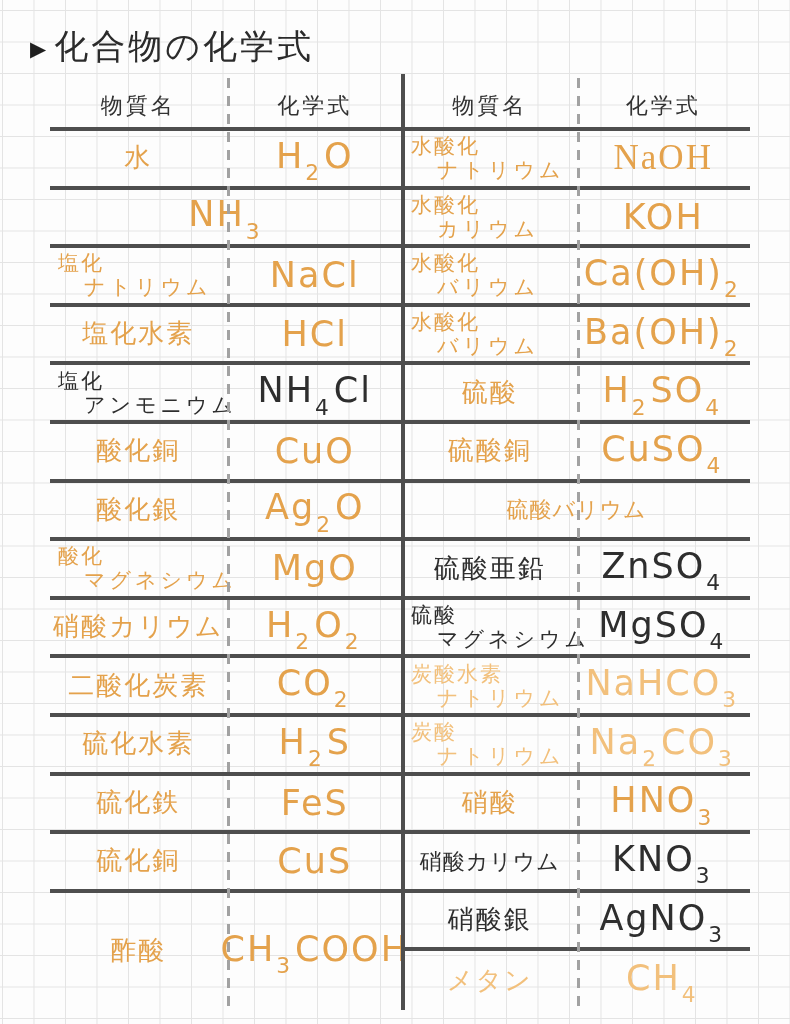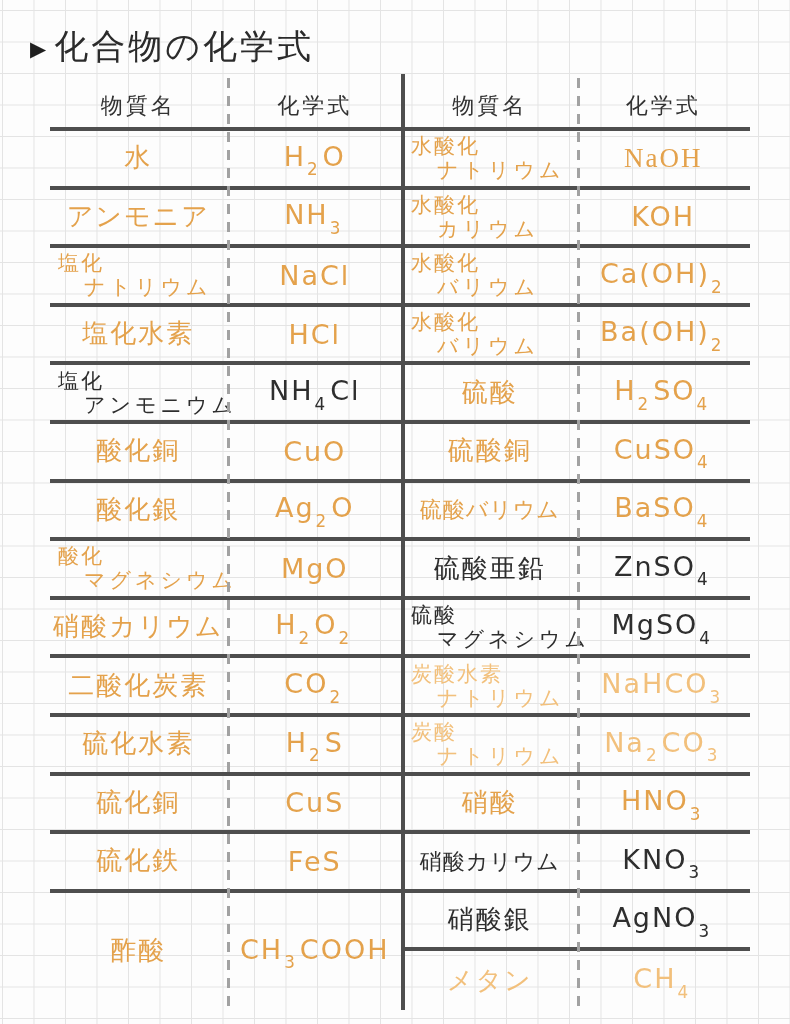--- a/index.html
+++ b/index.html
@@ -46,21 +46,21 @@
 
   .cell { flex:1; min-width:0; display:flex; align-items:center; justify-content:center; }
   .name-cell { flex-direction:column; }
   .nline { font-size:26px; letter-spacing:2px; line-height:1.15; white-space:nowrap; }
   .name-cell.long .nline { font-size:22px; letter-spacing:1px; }
   .name-cell.two-line { align-items:stretch; }
   .name-cell.two-line .nline { font-size:21px; text-align:left; }
   .name-cell.two-line .l1 { padding-left:8px; }
   .name-cell.two-line .l2 { padding-left:34px; letter-spacing:4px; }
 
-  .formula-cell { font-size:27px; letter-spacing:2px; white-space:nowrap; }
+  .formula-cell { font-size:35px; letter-spacing:2px; white-space:nowrap; }
   .formula-cell sub { font-size:0.62em; margin:0 3px 0 1px; position:relative; bottom:-0.2em; }
 
   
   .divider-solid {
     position:absolute; left:401px; top:74px; width:4px; height:936px;
     background:#4e4e4e;
   }
   .divider-dashed {
     position:absolute; top:78px; width:3px; height:930px;
     background:repeating-linear-gradient(to bottom,#a2a2a2 0 10px,transparent 10px 18px);
@@ -86,23 +86,20 @@
     <div class="rows">
         <div class="row">
           <div class="cell name-cell" style="color: rgb(228, 162, 76);">
             <div class="nline l1">水</div>
           </div>
           <div class="cell formula-cell" style="color: rgb(228, 162, 76);">
             <span>H<sub>2</sub>O</span>
           </div>
         </div>
         <div class="row">
-          <div class="cell name-cell" style="color: rgb(228, 162, 76);">
-            <div class="nline l1">アンモニア</div>
-          </div>
           <div class="cell formula-cell" style="color: rgb(228, 162, 76);">
             <span>NH<sub>3</sub></span>
           </div>
         </div>
         <div class="row">
           <div class="cell name-cell two-line" style="color: rgb(228, 162, 76);">
             <div class="nline l1">塩化</div>
             <div class="nline l2">ナトリウム</div>
           </div>
           <div class="cell formula-cell" style="color: rgb(228, 162, 76);">
@@ -170,32 +167,32 @@
         <div class="row">
           <div class="cell name-cell" style="color: rgb(228, 162, 76);">
             <div class="nline l1">硫化水素</div>
           </div>
           <div class="cell formula-cell" style="color: rgb(228, 162, 76);">
             <span>H<sub>2</sub>S</span>
           </div>
         </div>
         <div class="row">
           <div class="cell name-cell" style="color: rgb(228, 162, 76);">
+            <div class="nline l1">硫化鉄</div>
+          </div>
+          <div class="cell formula-cell" style="color: rgb(228, 162, 76);">
+            <span>FeS</span>
+          </div>
+        </div>
+        <div class="row">
+          <div class="cell name-cell" style="color: rgb(228, 162, 76);">
             <div class="nline l1">硫化銅</div>
           </div>
           <div class="cell formula-cell" style="color: rgb(228, 162, 76);">
             <span>CuS</span>
-          </div>
-        </div>
-        <div class="row">
-          <div class="cell name-cell" style="color: rgb(228, 162, 76);">
-            <div class="nline l1">硫化鉄</div>
-          </div>
-          <div class="cell formula-cell" style="color: rgb(228, 162, 76);">
-            <span>FeS</span>
           </div>
         </div>
         <div class="row">
           <div class="cell name-cell" style="color: rgb(228, 162, 76);">
             <div class="nline l1">酢酸</div>
           </div>
           <div class="cell formula-cell" style="color: rgb(228, 162, 76);">
             <span>CH<sub>3</sub>COOH</span>
           </div>
         </div>
@@ -257,23 +254,20 @@
             <div class="nline l1">硫酸銅</div>
           </div>
           <div class="cell formula-cell" style="color: rgb(228, 162, 76);">
             <span>CuSO<sub>4</sub></span>
           </div>
         </div>
         <div class="row">
           <div class="cell name-cell long" style="color: rgb(228, 162, 76);">
             <div class="nline l1">硫酸バリウム</div>
           </div>
-          <div class="cell formula-cell" style="color: rgb(228, 162, 76);">
-            <span>BaSO<sub>4</sub></span>
-          </div>
         </div>
         <div class="row">
           <div class="cell name-cell" style="color: rgb(46, 46, 46);">
             <div class="nline l1">硫酸亜鉛</div>
           </div>
           <div class="cell formula-cell" style="color: rgb(46, 46, 46);">
             <span>ZnSO<sub>4</sub></span>
           </div>
         </div>
         <div class="row">

